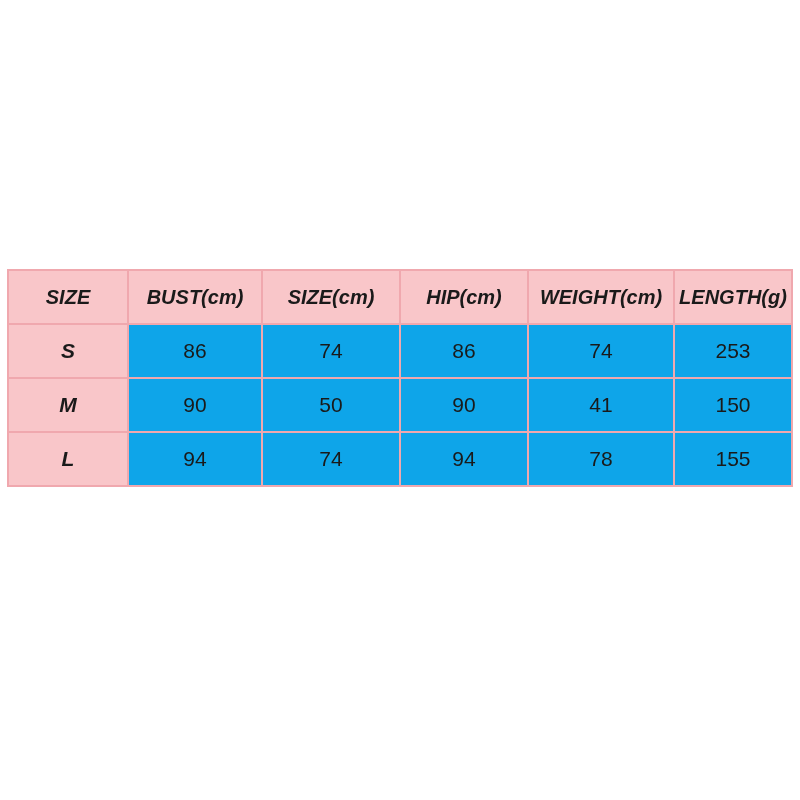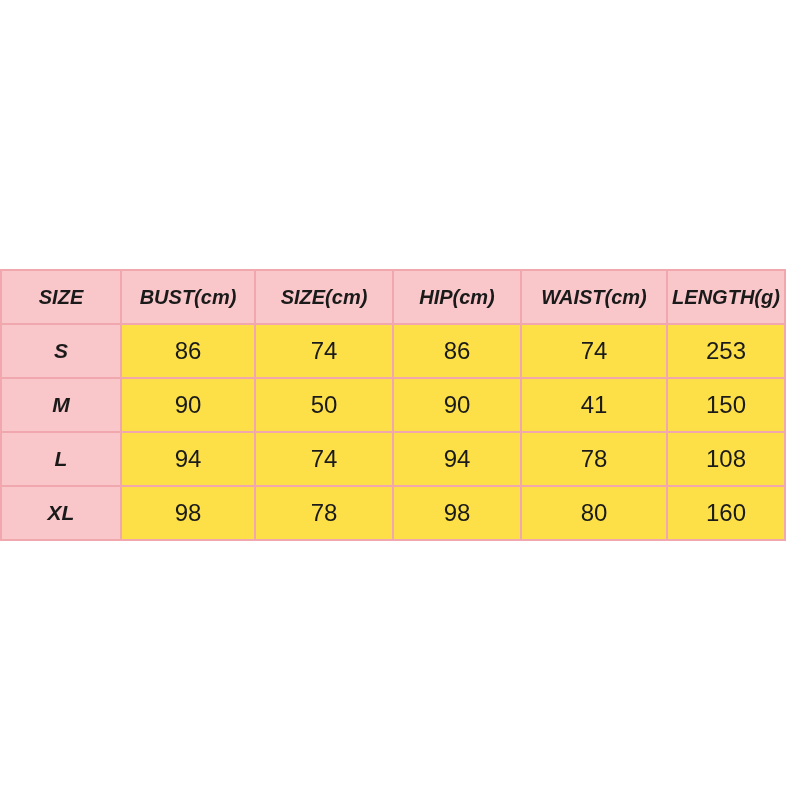--- a/index.html
+++ b/index.html
@@ -14,39 +14,39 @@
     overflow: hidden;
   }
   #page {
     position: relative;
     width: 800px;
     height: 800px;
     background: #ffffff;
   }
   #size-chart-wrap {
     position: absolute;
-    left: 0;
+    left: 7px;
     top: 269px;
     width: 784px;
   }
   table.size-chart {
     border-collapse: collapse;
     width: 784px;
     table-layout: fixed;
   }
   table.size-chart td,
   table.size-chart th {
     border: 2px solid #f0a8ae;
     height: 52px;
     text-align: center;
     vertical-align: middle;
     padding: 0;
-    font-size: 24px;
+    font-size: 21px;
     color: #1a1a1a;
-    background: #fde047;
+    background: #0ea5e9;
     font-weight: normal;
     font-style: normal;
   }
   table.size-chart thead th {
     background: #f9c6c9;
     font-weight: bold;
     font-style: italic;
     font-size: 20px;
     color: #1a1a1a;
   }
@@ -77,21 +77,21 @@
           <col class="c3">
           <col class="c4">
           <col class="c5">
       </colgroup>
       <thead>
         <tr>
           <th>SIZE</th>
           <th>BUST(cm)</th>
           <th>SIZE(cm)</th>
           <th>HIP(cm)</th>
-          <th>WAIST(cm)</th>
+          <th>WEIGHT(cm)</th>
           <th>LENGTH(g)</th>
         </tr>
       </thead>
       <tbody>
         <tr>
           <td class="size-cell">S</td>
           <td>86</td>
           <td>74</td>
           <td>86</td>
           <td>74</td>
@@ -104,26 +104,18 @@
           <td>90</td>
           <td>41</td>
           <td>150</td>
         </tr>
         <tr>
           <td class="size-cell">L</td>
           <td>94</td>
           <td>74</td>
           <td>94</td>
           <td>78</td>
-          <td>108</td>
-        </tr>
-        <tr>
-          <td class="size-cell">XL</td>
-          <td>98</td>
-          <td>78</td>
-          <td>98</td>
-          <td>80</td>
-          <td>160</td>
+          <td>155</td>
         </tr>
       </tbody>
     </table>
   </div>
 </div>
 
 </body></html>

